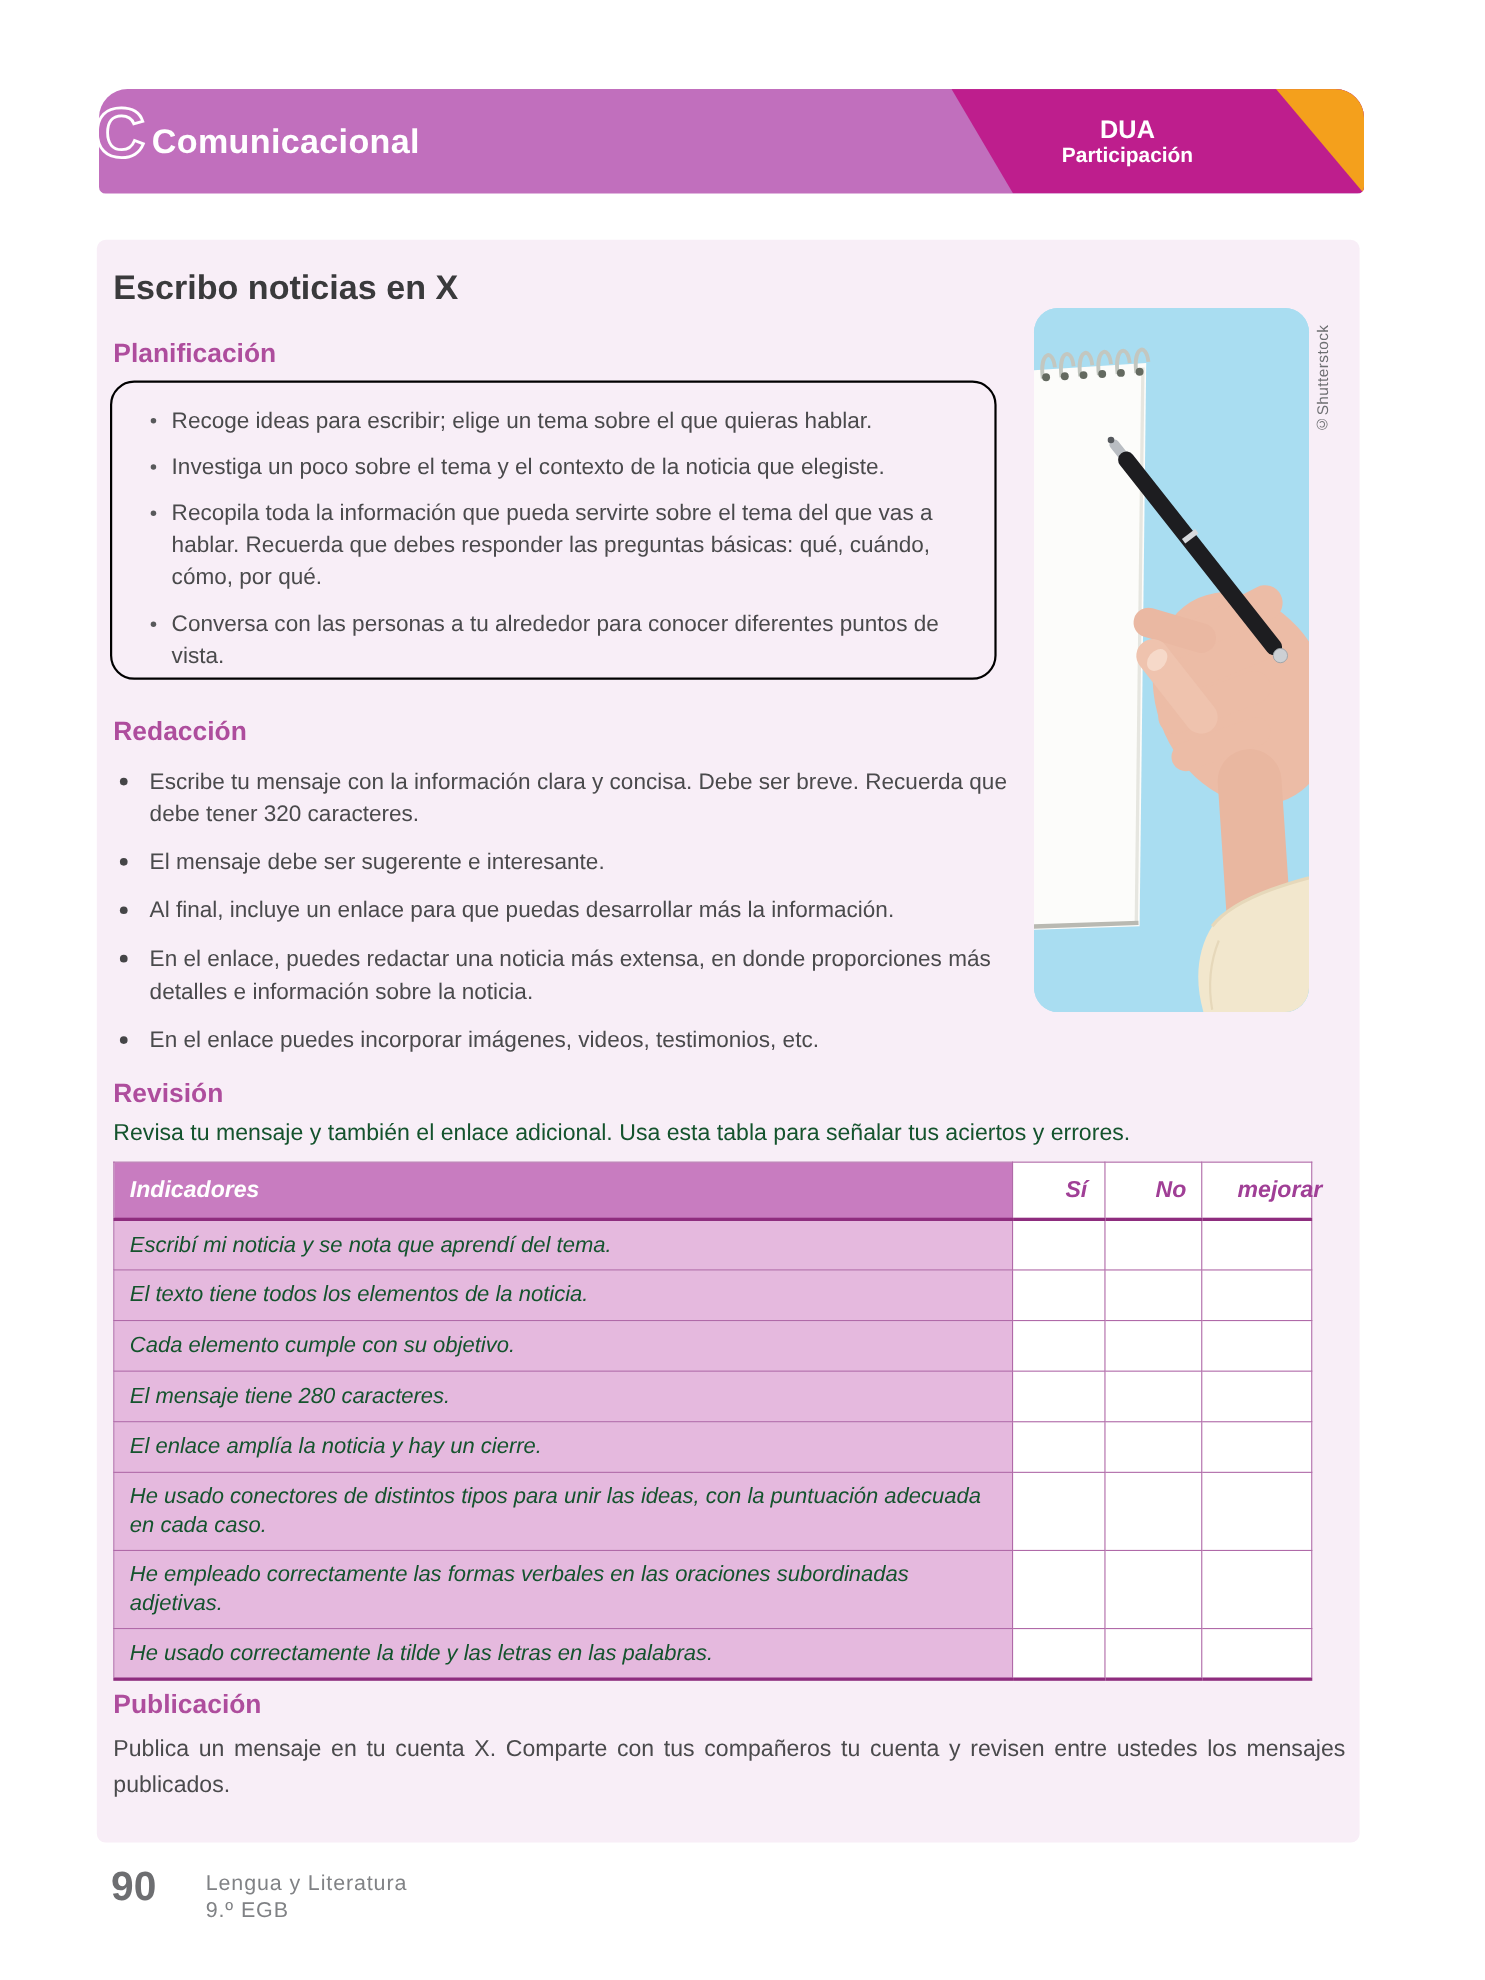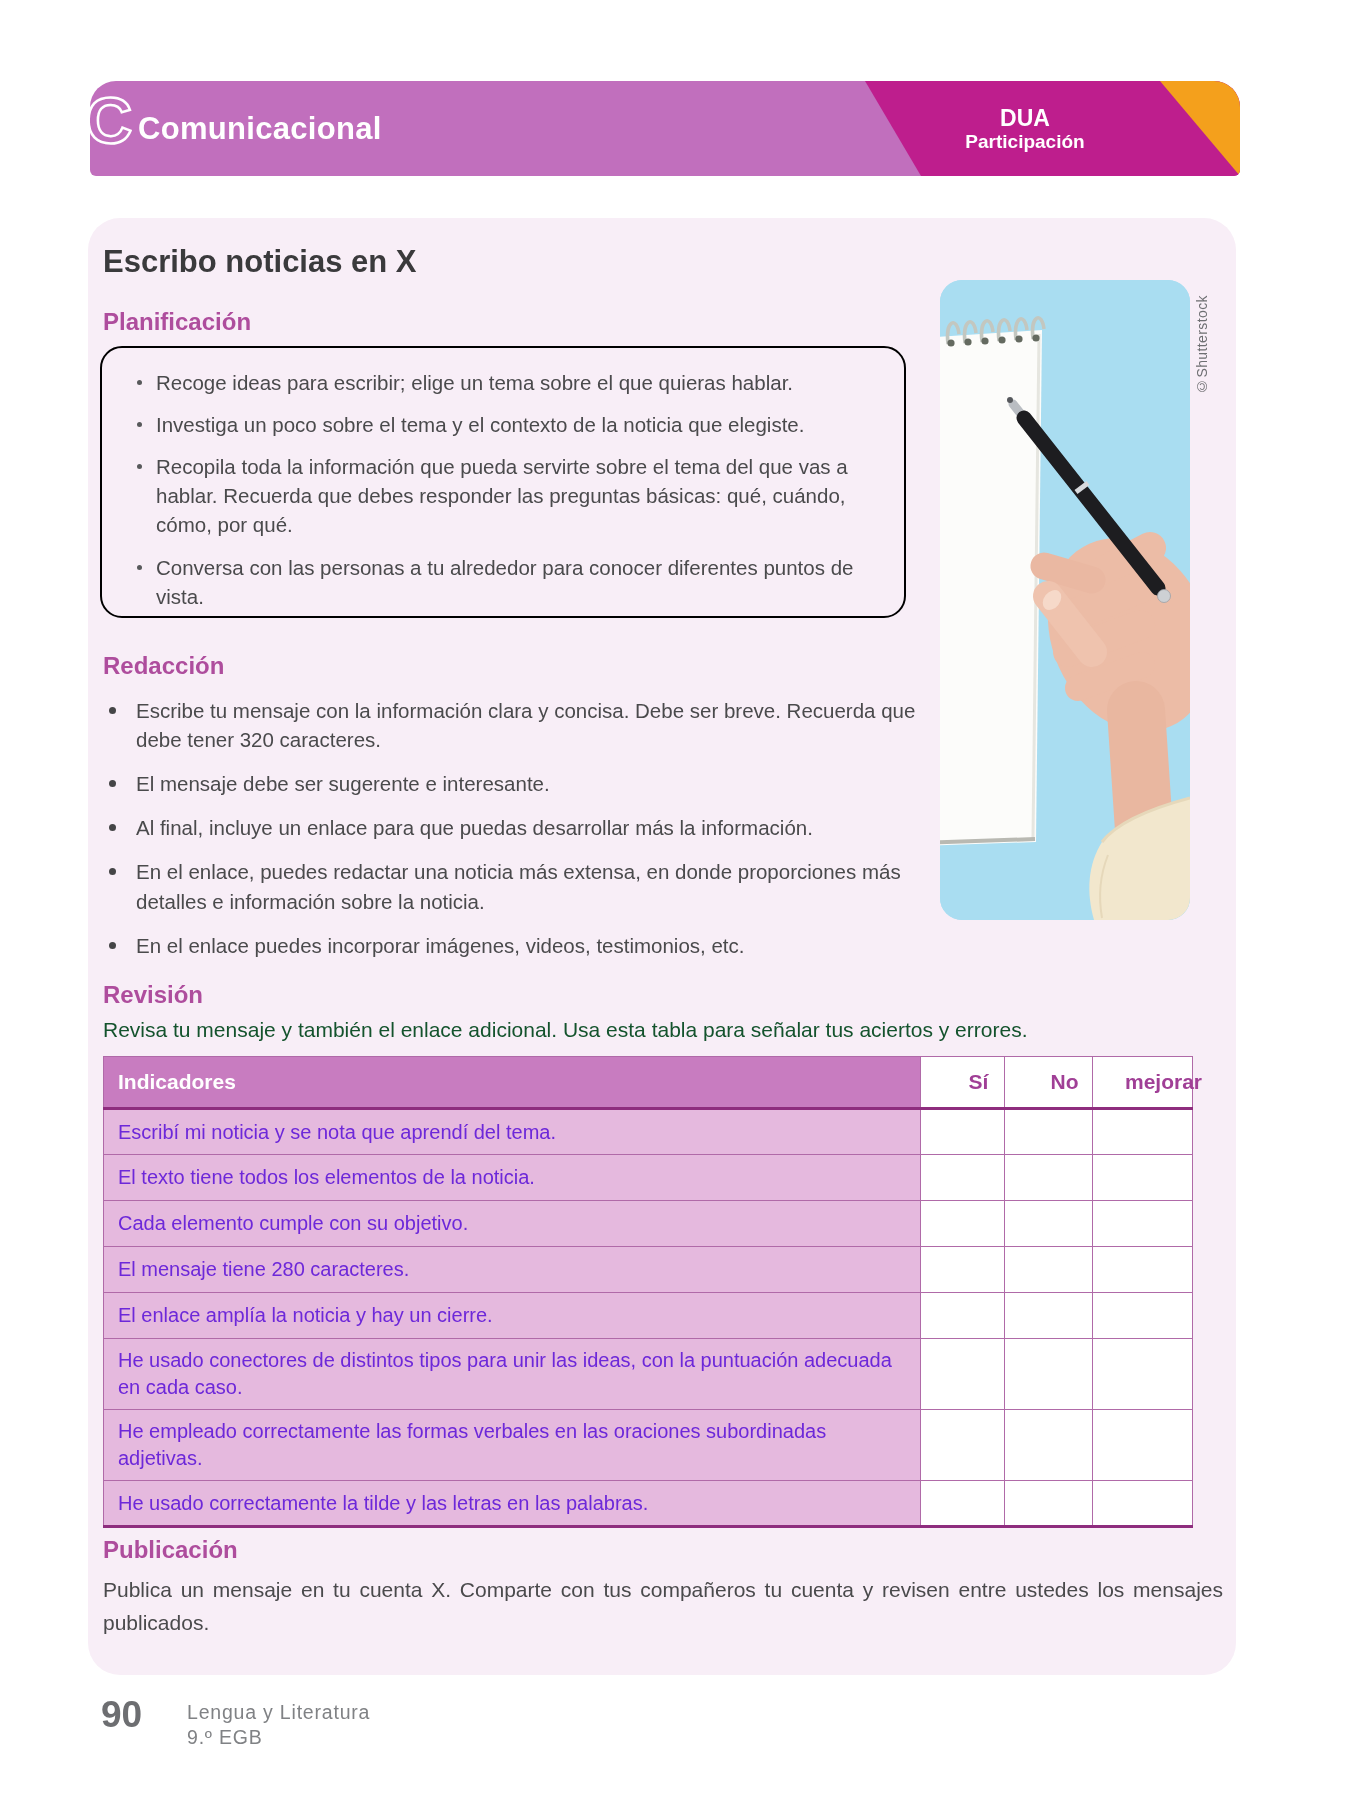--- a/index.html
+++ b/index.html
@@ -17,21 +17,21 @@
             color:transparent; -webkit-text-stroke:2.5px #ffffff; line-height:1; }
   .banner-label { position:absolute; left:48px; top:50%; transform:translateY(-50%);
             color:#ffffff; font-size:31px; font-weight:bold; letter-spacing:0.3px; }
   .dua { position:absolute; right:130px; top:50%; transform:translateY(-50%);
          width:170px; text-align:center; color:#ffffff; line-height:1.15; }
   .dua-title { font-size:23px; font-weight:bold; }
   .dua-sub   { font-size:19px; font-weight:bold; }
 
   
   .card { position:absolute; left:88px; top:218px; width:1148px; height:1457px;
-          background:#f8eef7; border-radius:32px; }
+          background:#f8eef7; border-radius:8px; }
   .title { position:absolute; left:15px; top:26px; font-size:31px; font-weight:bold;
            color:#3a3a3c; }
   .h2 { position:absolute; left:15px; font-size:24px; font-weight:bold; color:#ae4d9d; }
   .h2-plan { top:90px; } .h2-red { top:434px; } .h2-rev { top:763px; } .h2-pub { top:1318px; }
 
   .plan-box { position:absolute; left:12px; top:128px; width:806px; height:272px;
               border:2px solid #000000; border-radius:22px; padding:20px 26px 10px 26px; }
   ul { list-style:none; }
   .plan-list li, .red-list li { position:relative; color:#4a4a4c; font-size:20.5px;
               line-height:1.42; margin-bottom:13px; }
@@ -42,26 +42,26 @@
   .red-list li { padding-left:33px; margin-bottom:15px; }
   .red-list li::before { content:""; position:absolute; left:6px; top:11px; width:7px;
               height:7px; border-radius:50%; background:#454547; }
 
   .rev-intro { position:absolute; left:15px; top:800px; width:1000px; font-size:21px;
                color:#14532d; }
 
   
   .check-table { position:absolute; left:15px; top:838px; border-collapse:collapse;
                  table-layout:fixed; width:1089px; }
-  .check-table th, .check-table td { border:1.6px solid #b06aa8; }
+  .check-table th, .check-table td { border:1.6px solid #b06aa8;font-style:italic; }
   .check-table th { height:52px; font-size:21px; }
   th.ind-h { background:#c87cc0; color:#ffffff; text-align:left; padding:0 14px;
              font-weight:bold; }
   th.ans-h { background:#ffffff; color:#a03f96; font-weight:bold;padding-left:32px; }
-  td.ind { background:#e5b9de; color:#6d28d9; font-size:20px; padding:8px 14px;
+  td.ind { background:#e5b9de; color:#14532d; font-size:20px; padding:8px 14px;
            line-height:1.35; height:46px; }
   td.ans { background:#ffffff; }
   .check-table thead th { border-bottom:3px solid #8e2d7e; }
   .check-table tbody tr:last-child td { border-bottom:3px solid #8e2d7e; }
 
   .pub-text { position:absolute; left:15px; top:1356px; width:1120px; font-size:21px;
               color:#4a4a4c; line-height:1.55; text-align:justify; }
 
   
   .photo { position:absolute; left:852px; top:62px; width:250px; height:640px;

